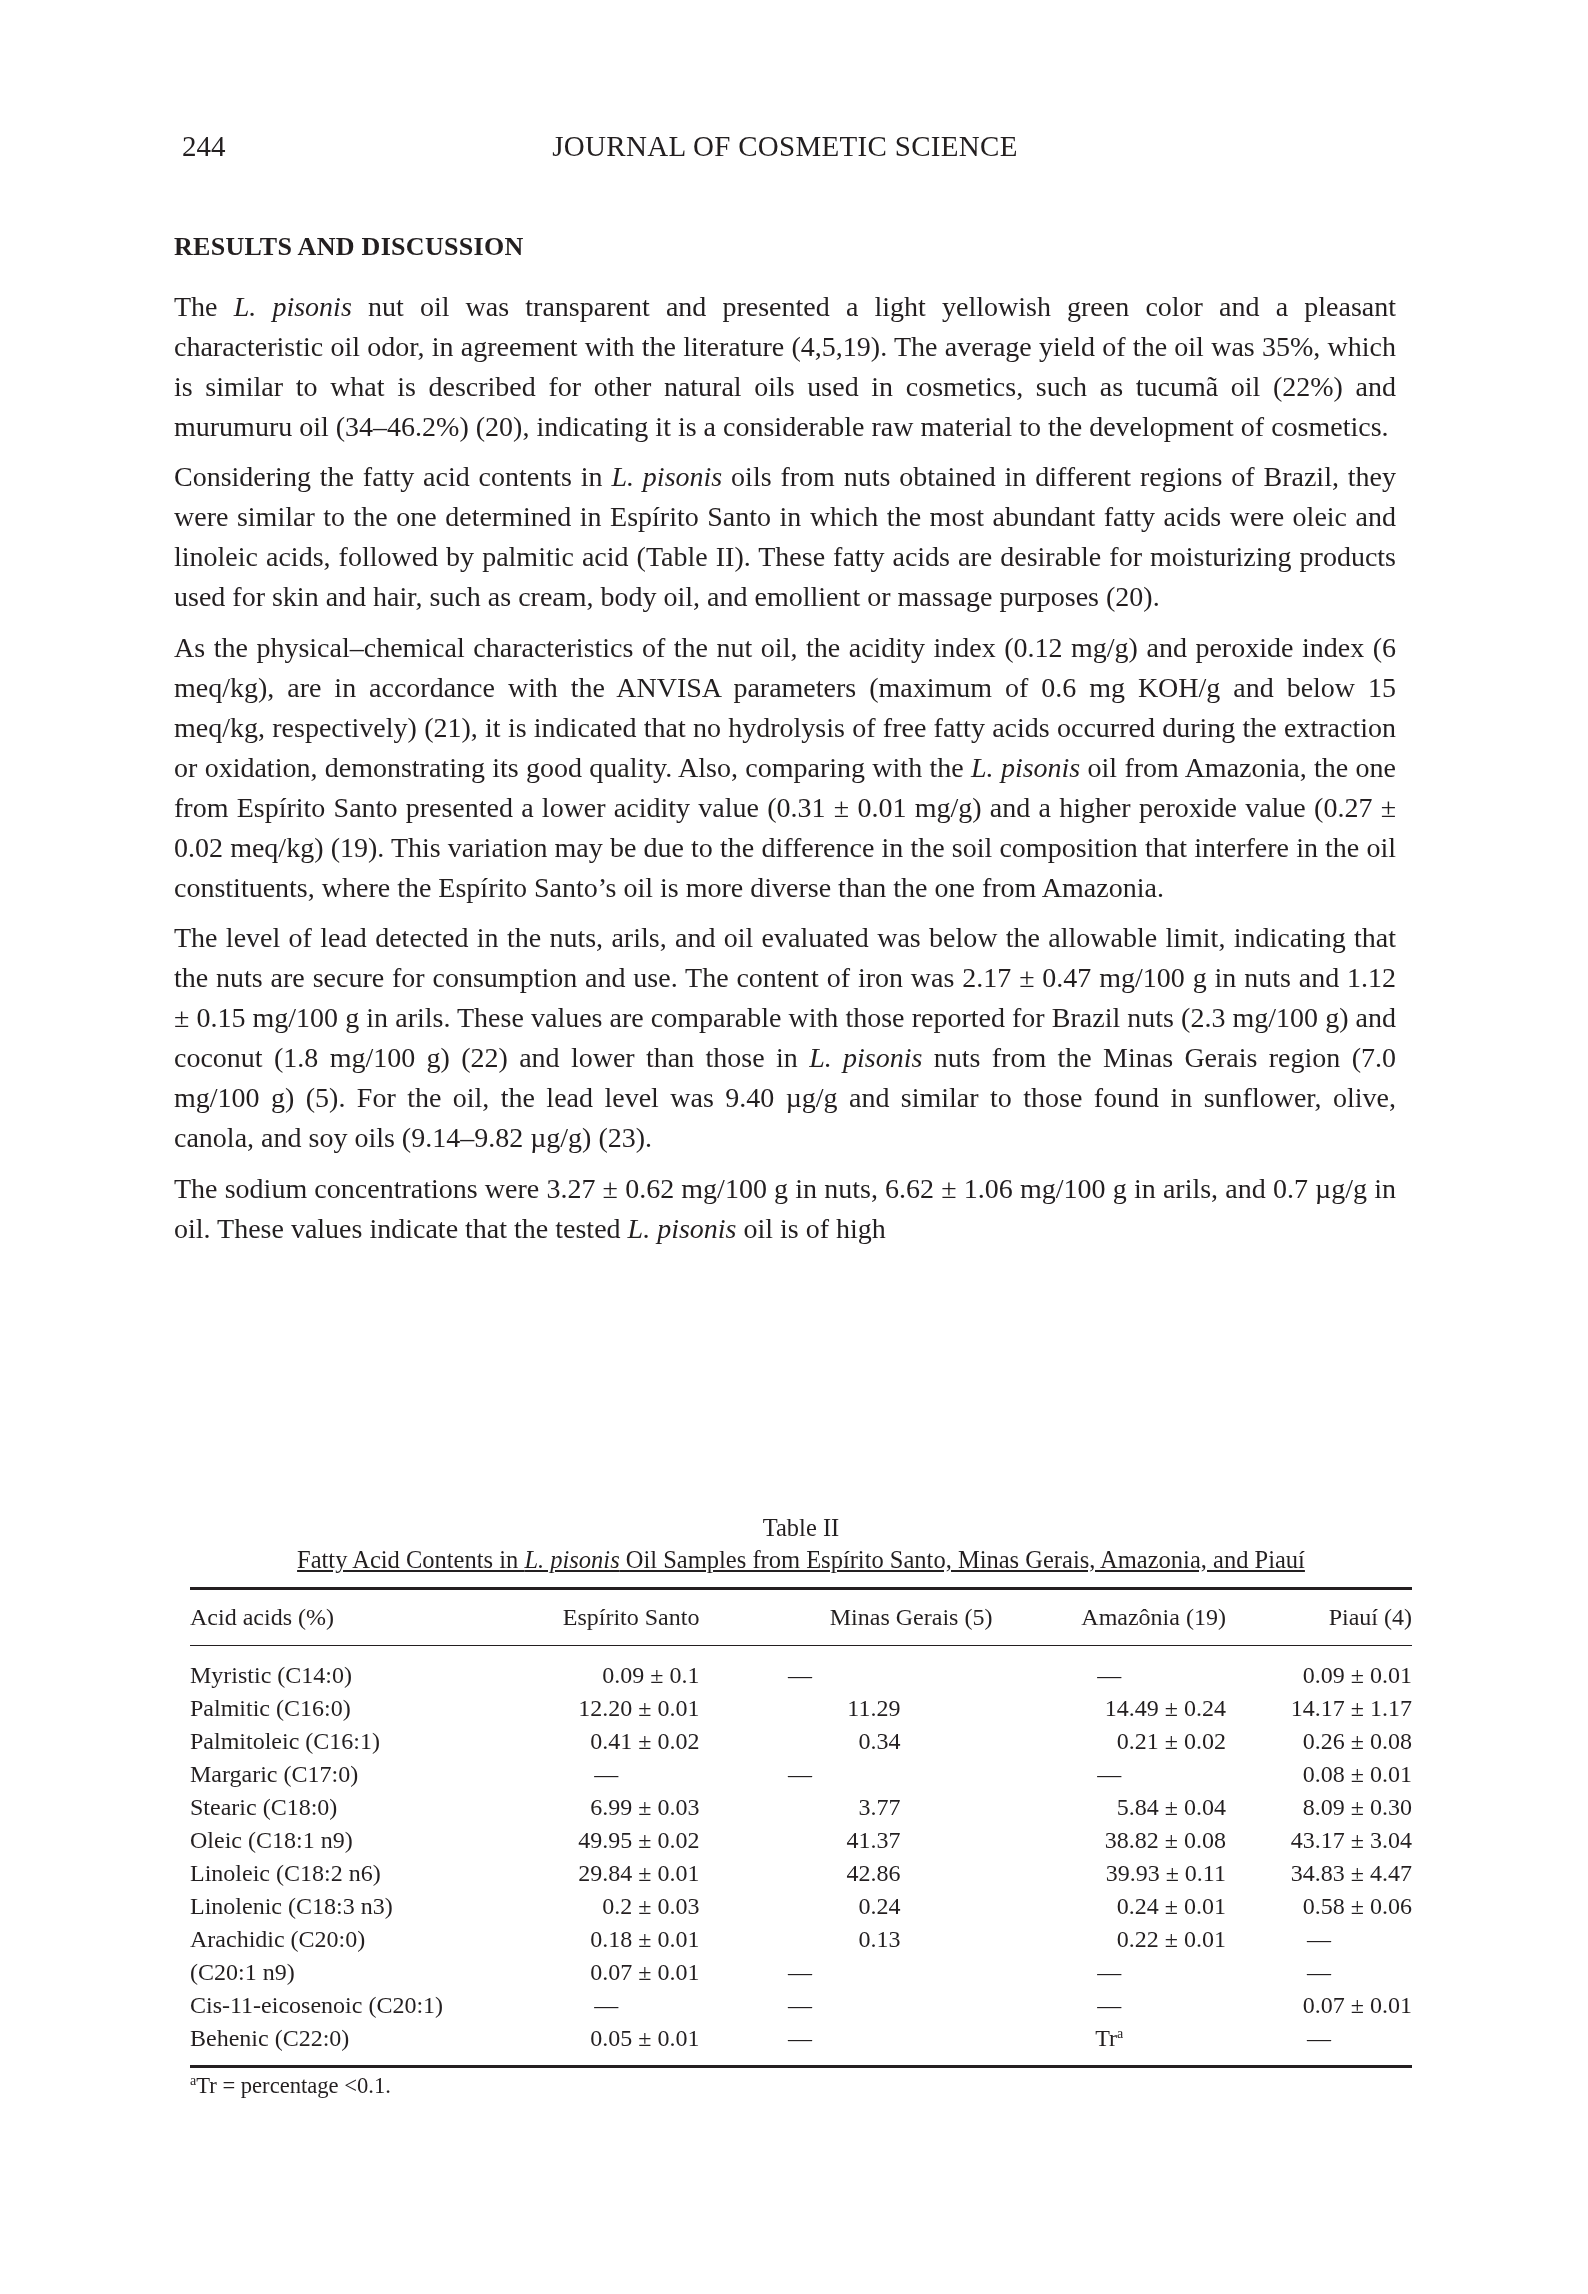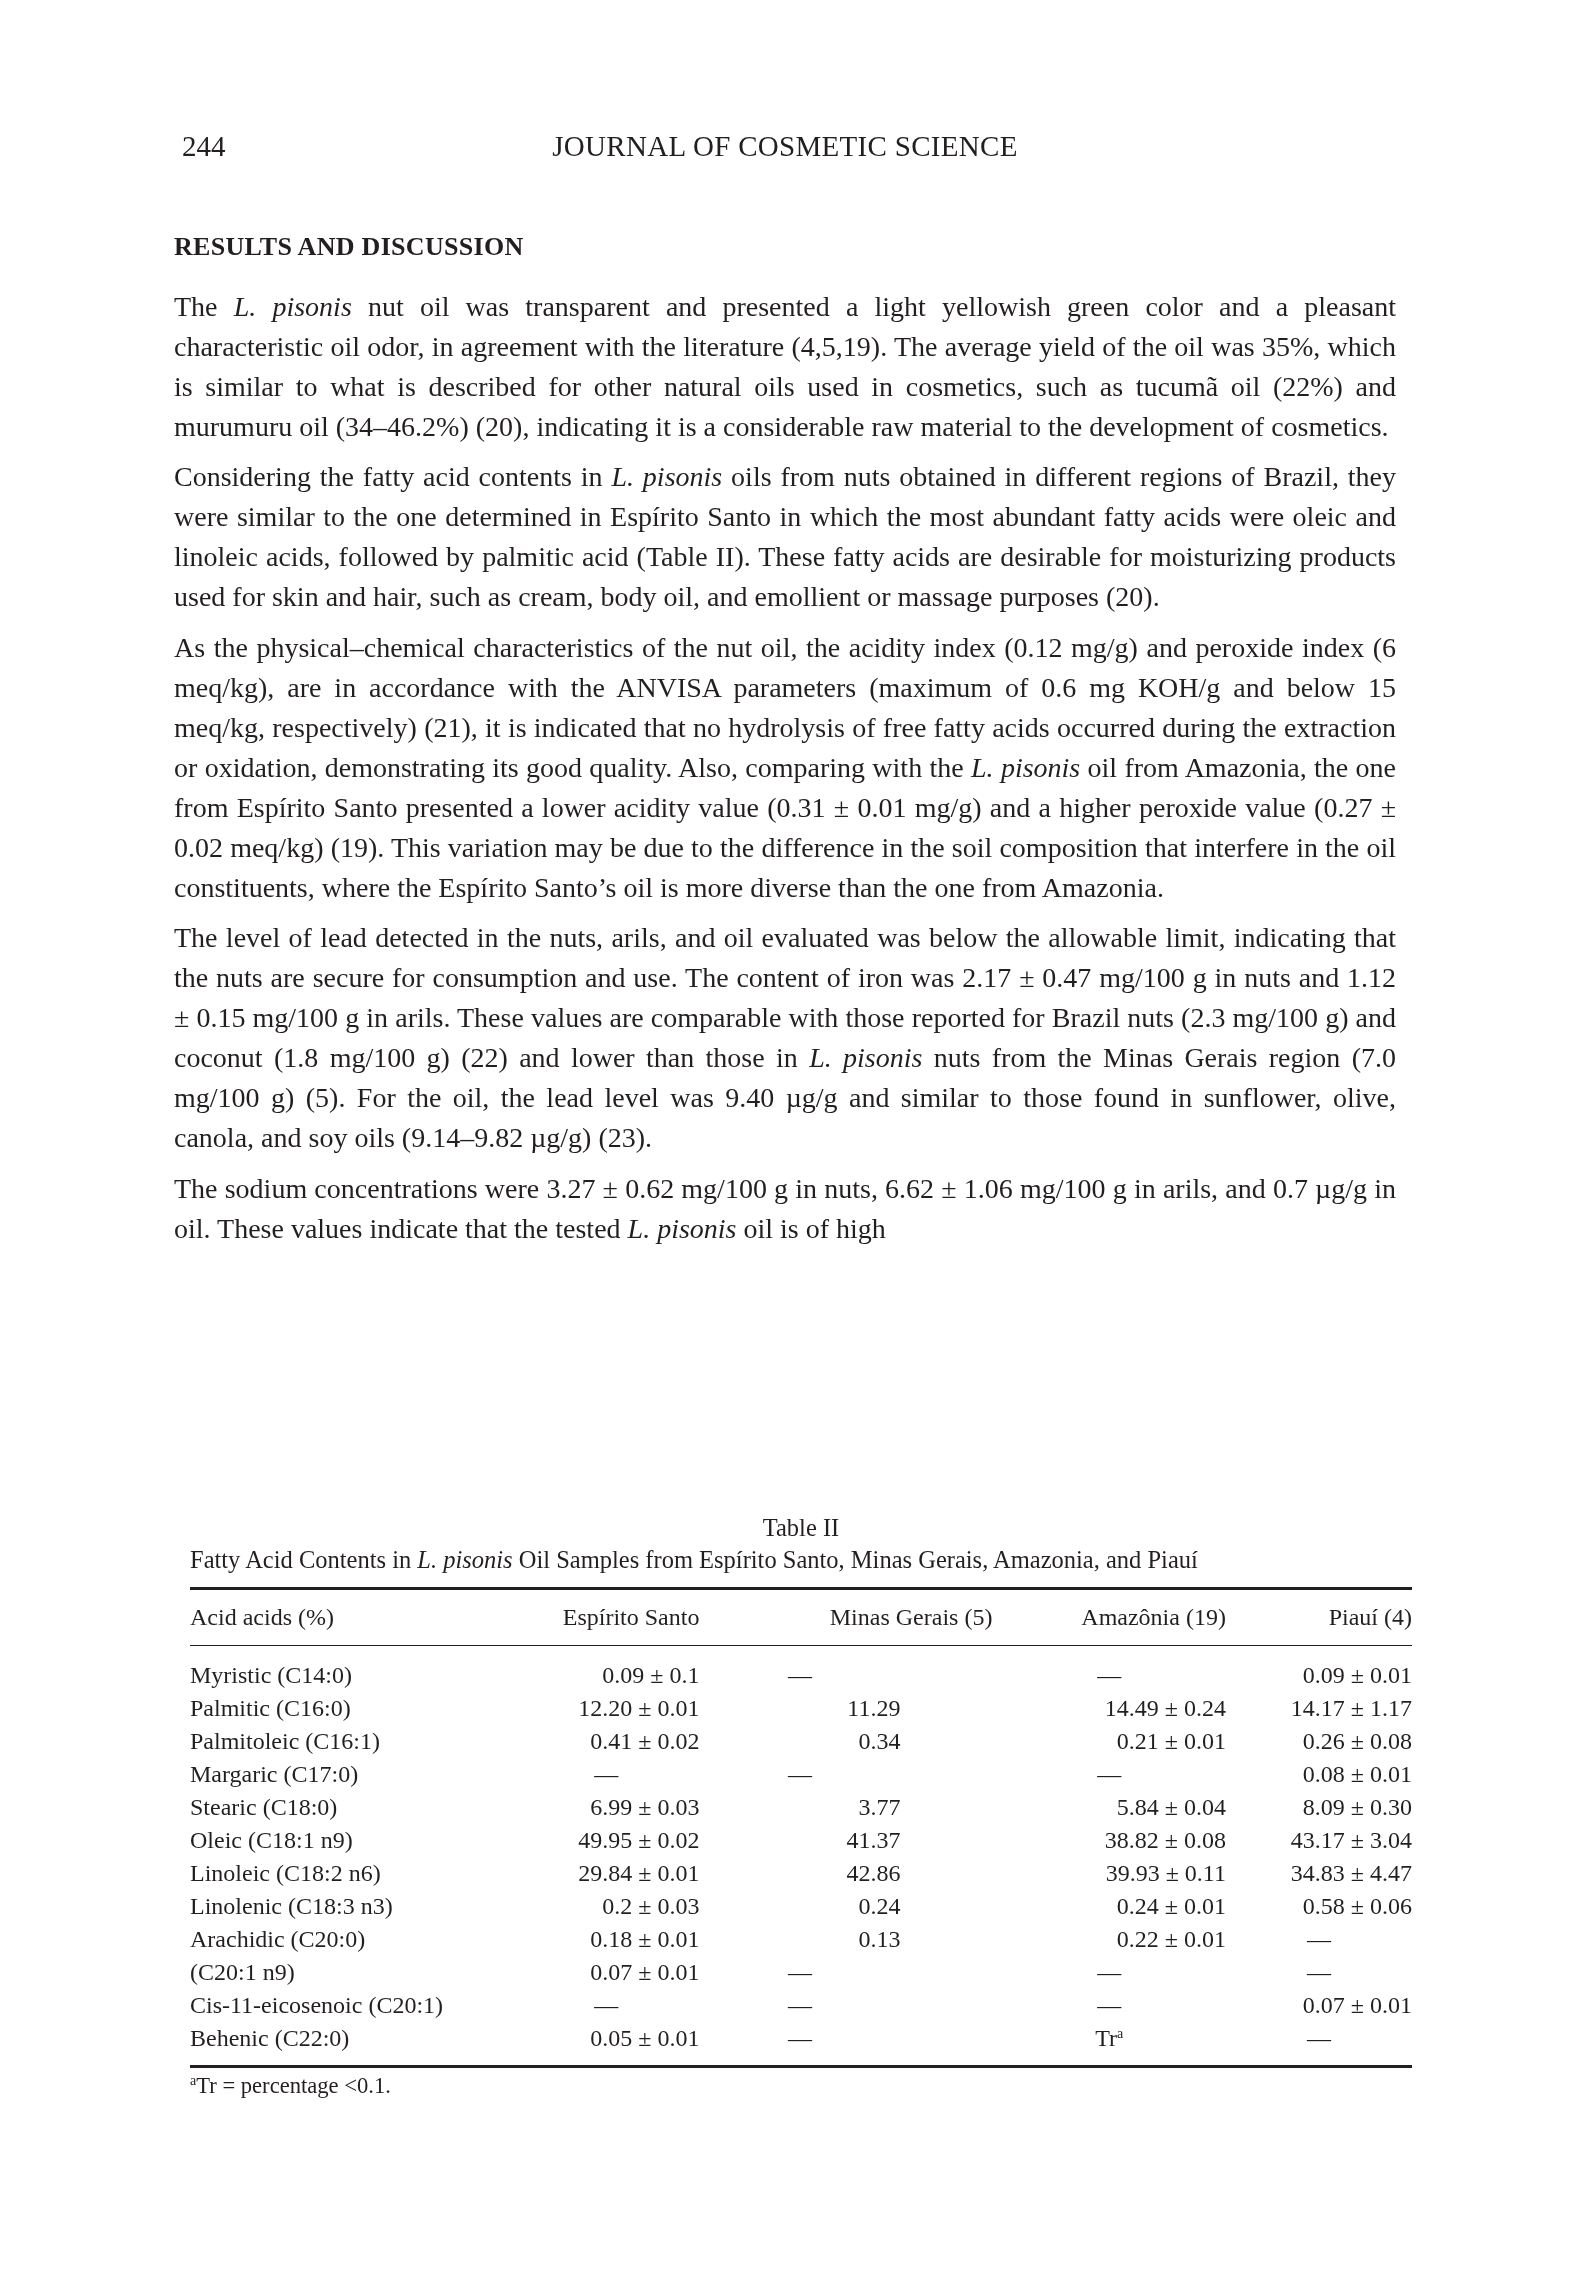--- a/index.html
+++ b/index.html
@@ -7,21 +7,21 @@
          font-family: "Liberation Serif", "DejaVu Serif", serif; color: #231f20; }
   .running-head { position: absolute; top: 130px; left: 174px; width: 1222px; height: 38px; font-size: 29px; }
   .page-num { position: absolute; left: 8px; top: 0; }
   .journal { position: absolute; left: 0; right: 0; top: 0; text-align: center; letter-spacing: 0.3px; }
   .section-head { position: absolute; top: 232px; left: 174px; font-size: 26px; font-weight: bold; letter-spacing: 0.3px; }
   .body { position: absolute; top: 287px; left: 174px; width: 1222px; font-size: 28px; line-height: 40px; }
   .body p { margin: 0 0 10.4px 0; text-align: justify; text-align-last: left; }
   .body i { font-style: italic; }
   .table-wrap { position: absolute; top: 1512px; left: 190px; width: 1222px; }
   .tbl-title { text-align: center; font-size: 24.5px; line-height: 32px; }
-  .tbl-caption { text-align: left; font-size: 24.5px; line-height: 32px; }
+  .tbl-caption { text-align: center; font-size: 24.5px; line-height: 32px; text-decoration: underline; }
   .rule-thick { height: 2.8px; background: #231f20; }
   table { width: 100%; border-collapse: collapse; font-size: 24px; }
   th, td { padding: 0; font-weight: normal; height: 33px; line-height: 33px; white-space: nowrap; }
   th { height: 55px; line-height: 55px; }
   .c0 { text-align: left; width: 339px; }
   .c1 { text-align: right; width: 198px; padding-right: 0; }
   .c2 { text-align: right; width: 231px; }
   .c3 { text-align: right; width: 254px; }
   .c4 { text-align: right; width: 201px; }
   th.c1 { text-align: right; }
@@ -82,21 +82,21 @@
           <td class="c0">Palmitic (C16:0)</td>
           <td class="c1">12.20 ± 0.01</td>
           <td class="c2">11.29</td>
           <td class="c3">14.49 ± 0.24</td>
           <td class="c4">14.17 ± 1.17</td>
         </tr>
         <tr>
           <td class="c0">Palmitoleic (C16:1)</td>
           <td class="c1">0.41 ± 0.02</td>
           <td class="c2">0.34</td>
-          <td class="c3">0.21 ± 0.01</td>
+          <td class="c3">0.21 ± 0.02</td>
           <td class="c4">0.26 ± 0.08</td>
         </tr>
         <tr>
           <td class="c0">Margaric (C17:0)</td>
           <td class="c1 dash">—</td>
           <td class="c2 dash">—</td>
           <td class="c3 dash">—</td>
           <td class="c4">0.08 ± 0.01</td>
         </tr>
         <tr>

